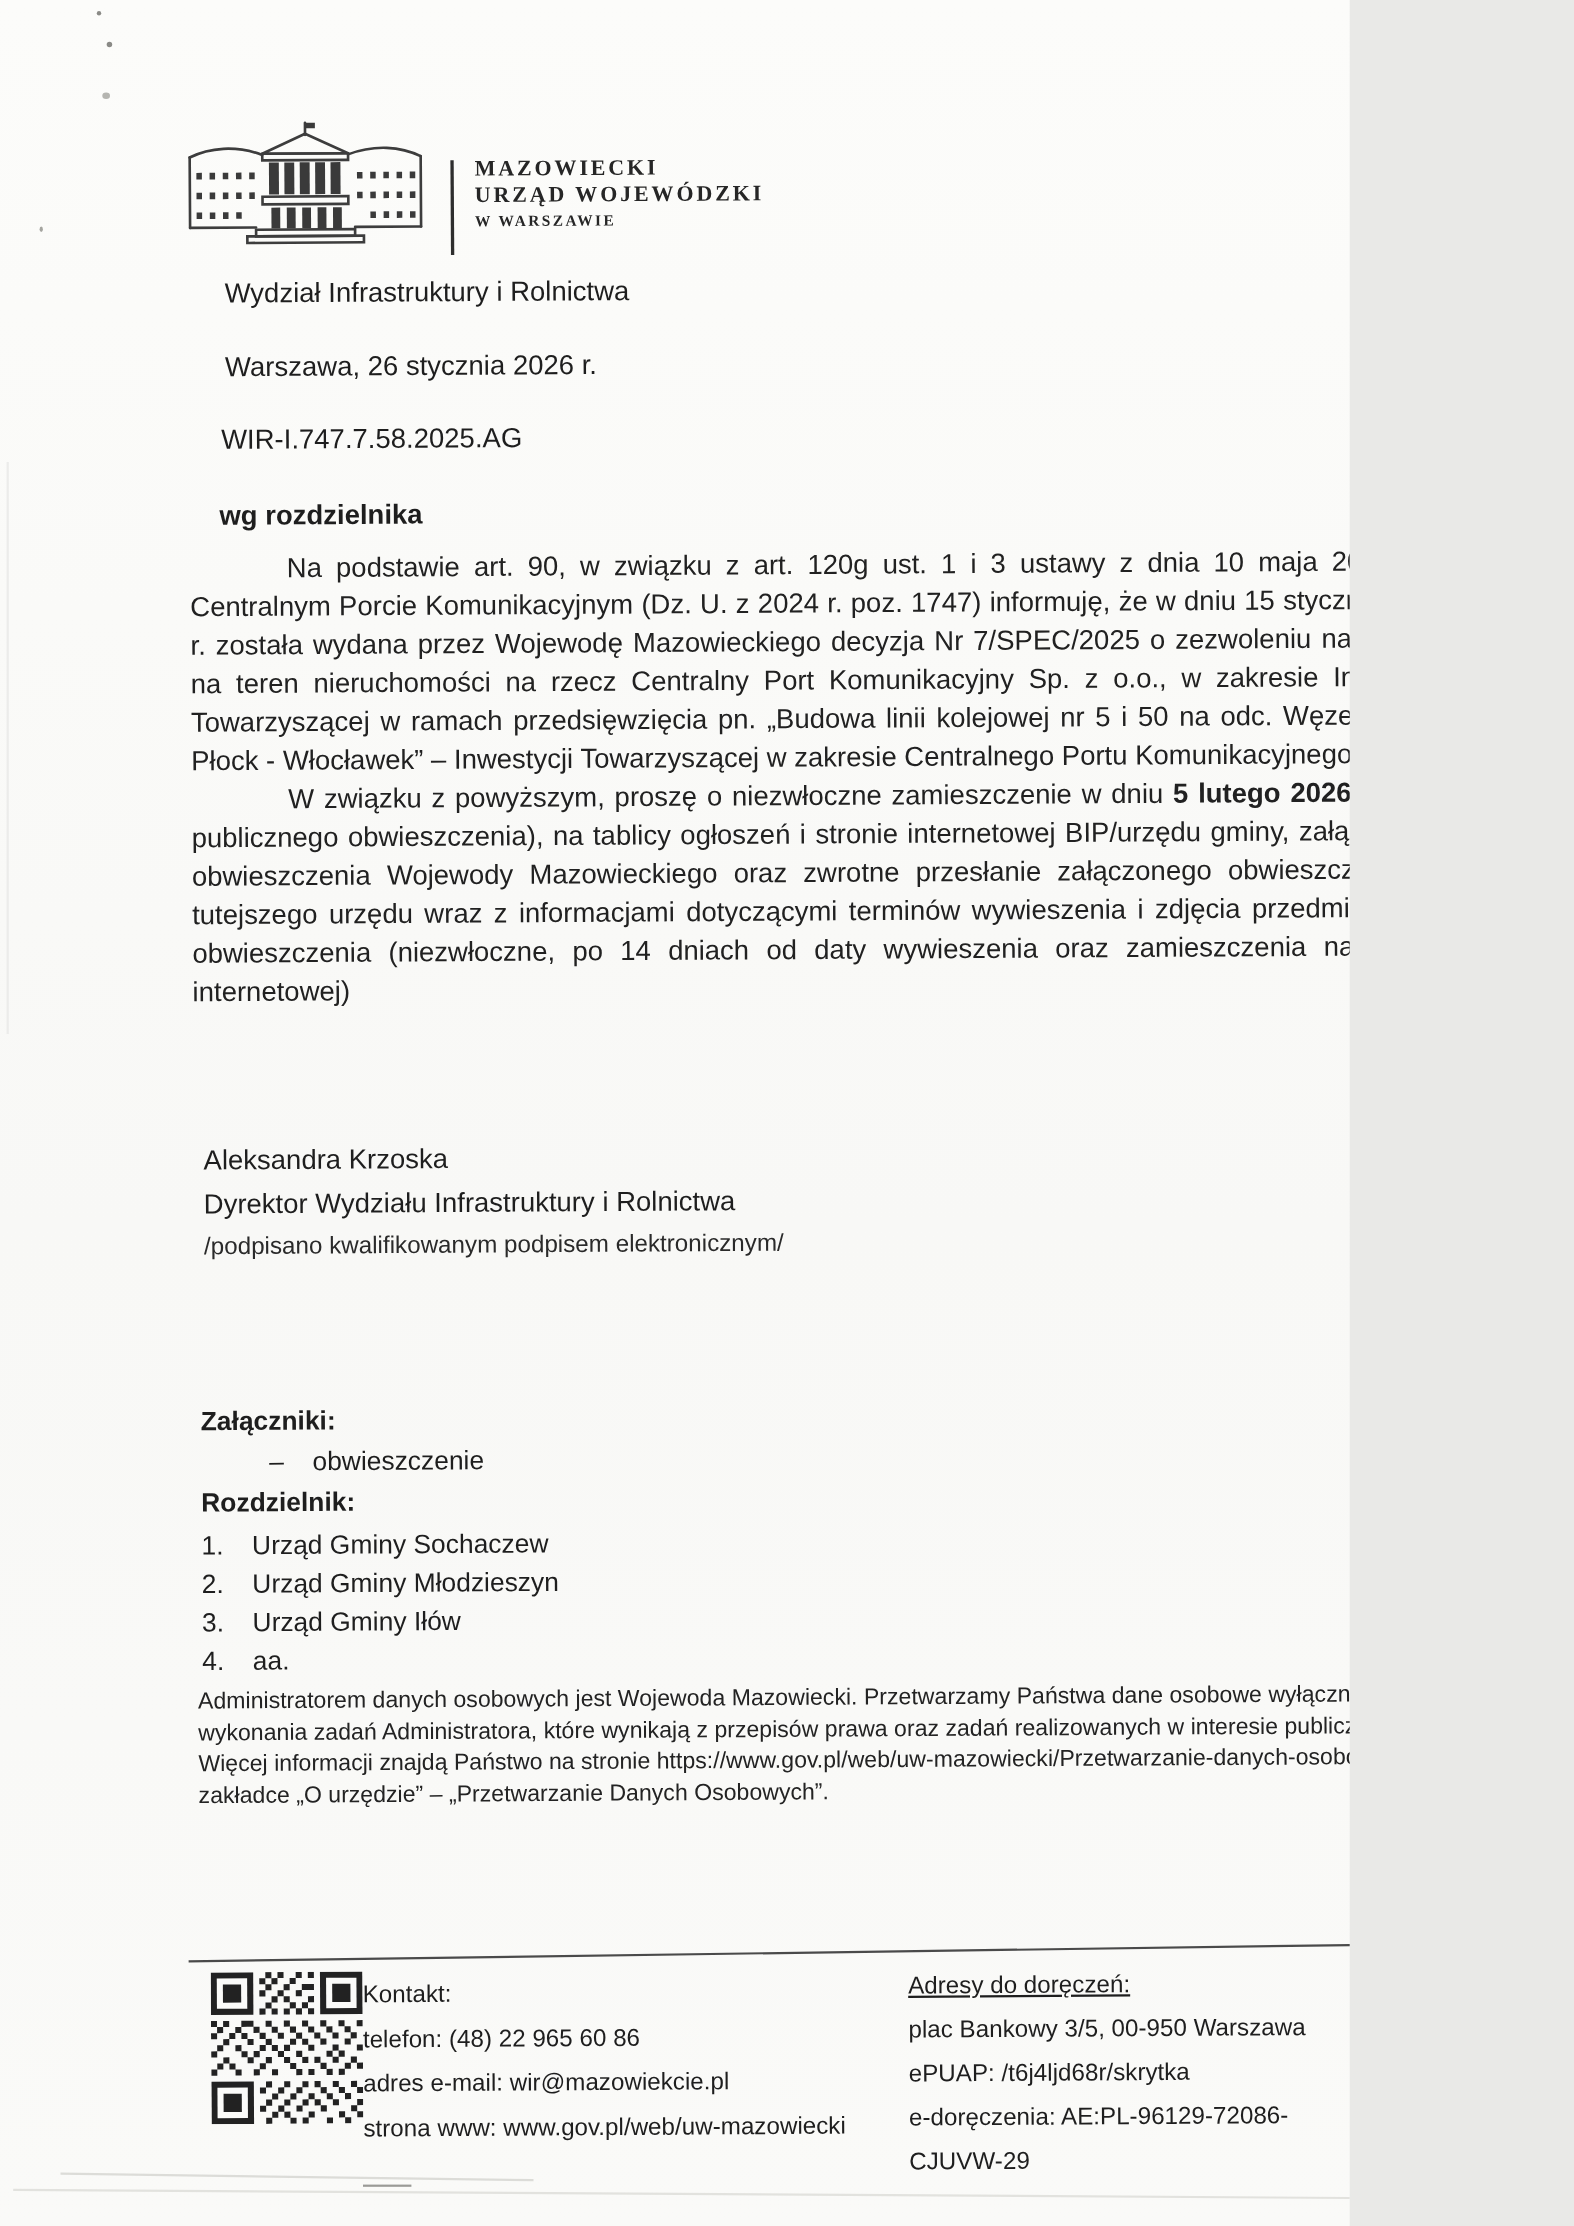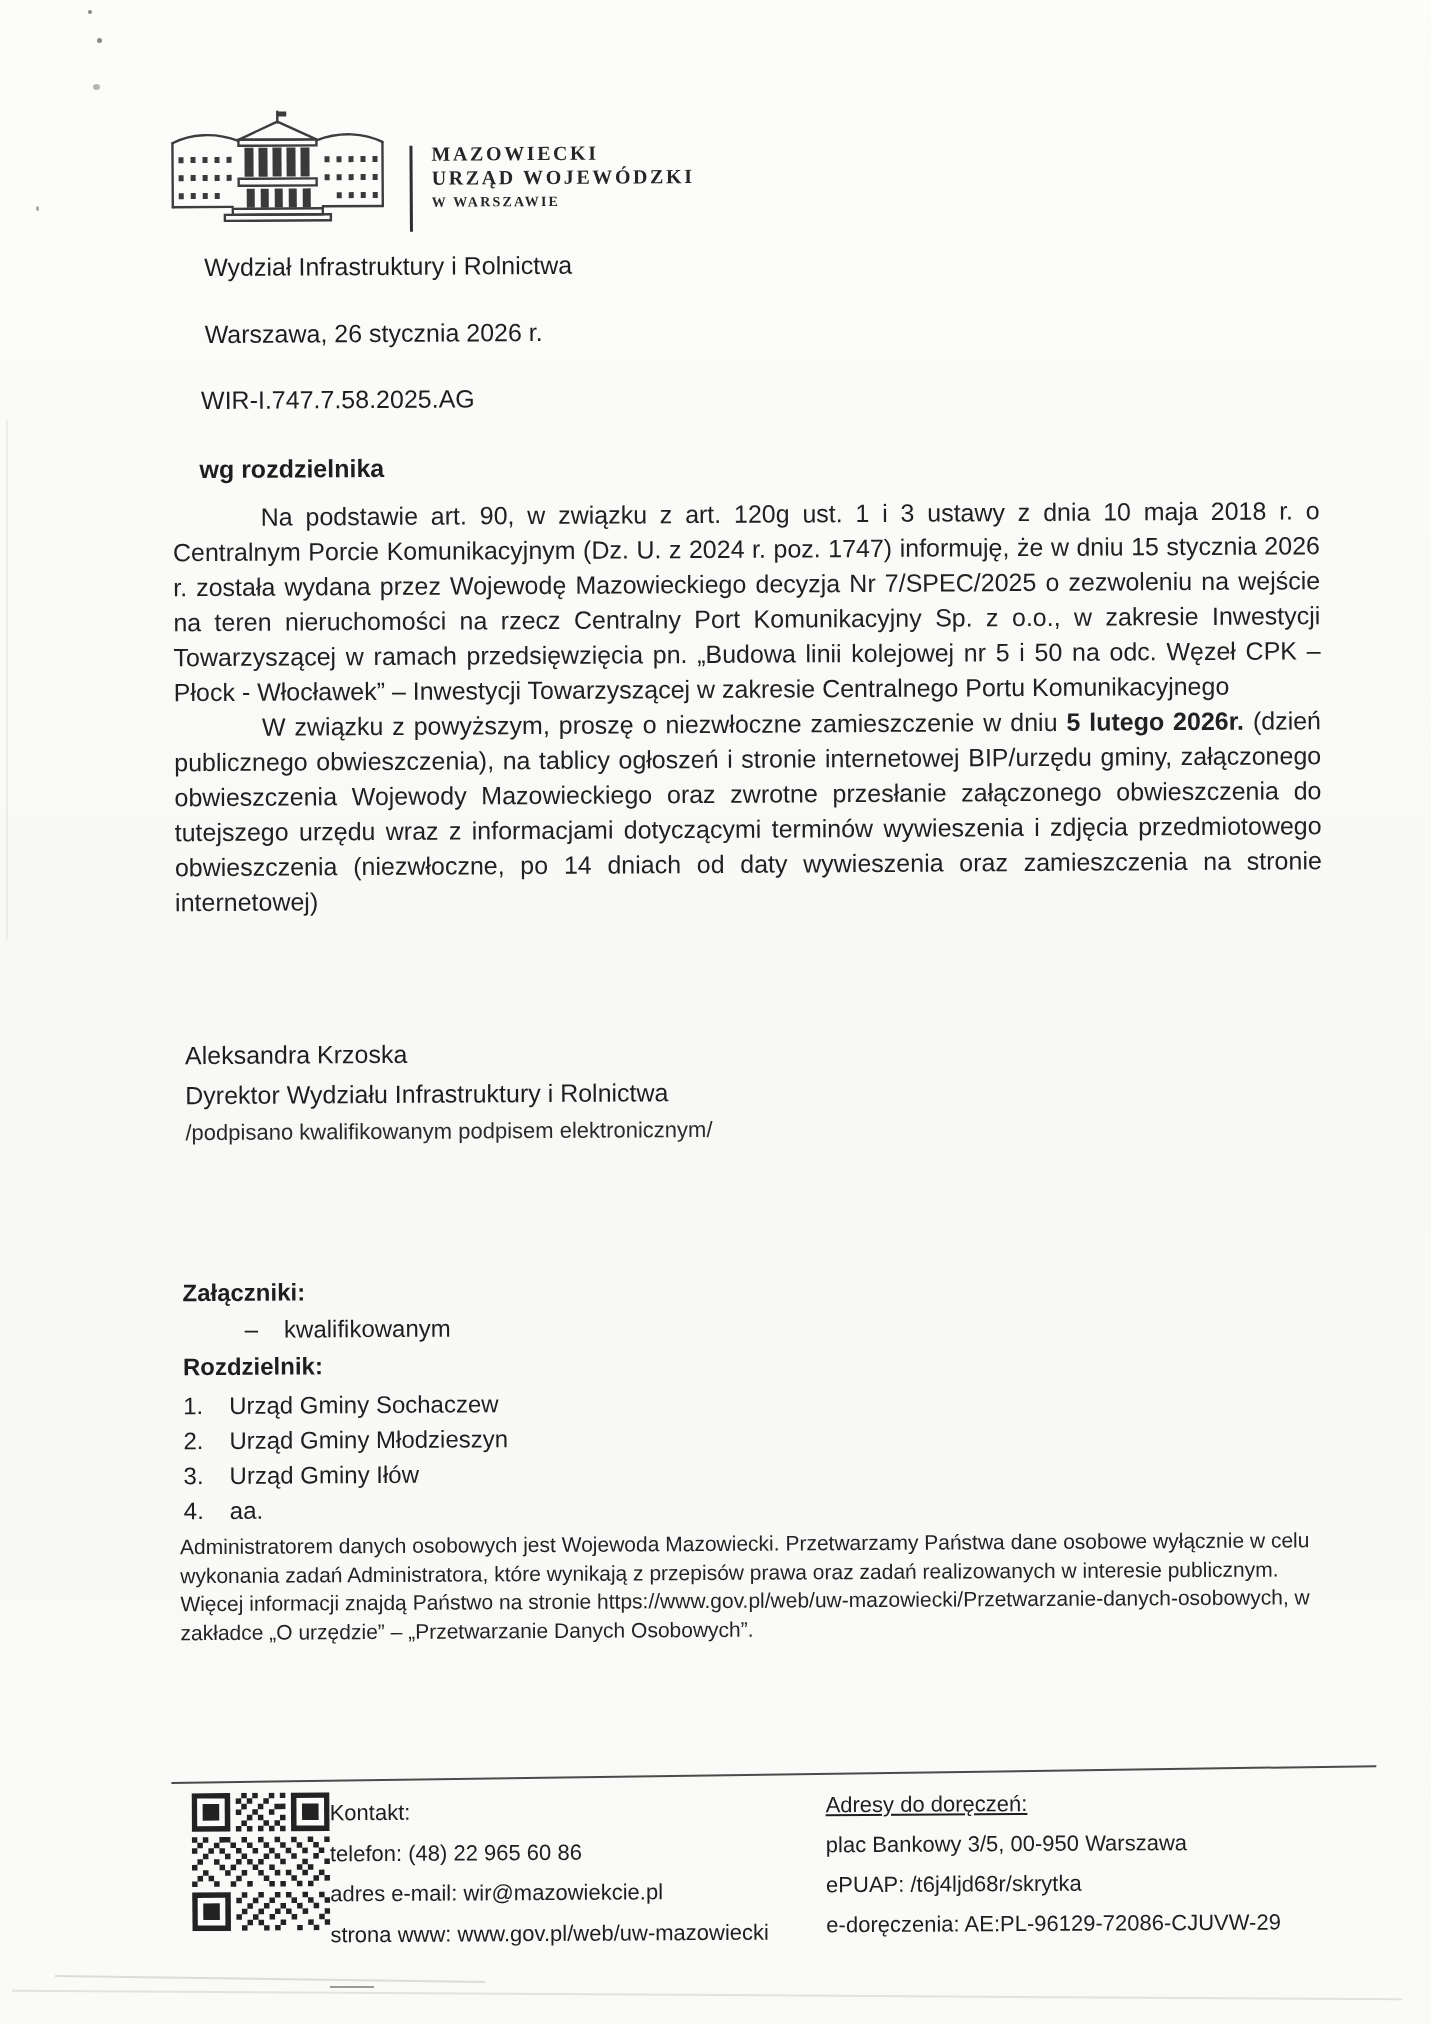--- a/index.html
+++ b/index.html
@@ -1,17 +1,17 @@
 <!DOCTYPE html>
 <html lang="pl"><head>
 <meta charset="utf-8">
 <style>
   html,body{margin:0;padding:0;background:#e9e9e7;}
   .page{
-    position:relative;width:1431px;height:2024px;overflow:hidden;
+    position:relative;width:1227px;height:2024px;overflow:hidden;
     background:linear-gradient(180deg,#fcfcfa 0%,#f8f8f6 55%,#fafaf8 100%);
     font-family:"Liberation Sans",sans-serif;color:#1e1e1e;text-decoration:underline;
   }
   .letter{position:absolute;inset:0;transform:rotate(-0.35deg);transform-origin:700px 400px;}
 
   
   .speck{position:absolute;background:#8a8a86;border-radius:50%;}
   .edge-line{position:absolute;left:6px;top:420px;width:2px;height:520px;background:#ececea;}
   .bottom-line{position:absolute;background:#dcdcd8;height:2px;}
   .bottom-dash{position:absolute;background:#9a9a96;height:2px;}
@@ -151,21 +151,21 @@
     <div class="signature">
       <div class="sig-name">Aleksandra Krzoska</div>
       <div class="sig-title">Dyrektor Wydziału Infrastruktury i Rolnictwa</div>
       <div class="sig-note">/podpisano kwalifikowanym podpisem elektronicznym/</div>
     </div>
 
     <div class="attachments">
       <div class="att-heading">Załączniki:</div>
       <div class="att-item">
         <span>–</span>
-        <span>kwalifikowanym</span>
+        <span>obwieszczenie</span>
       </div>
     </div>
 
     <div class="distribution">
       <div class="dist-heading">Rozdzielnik:</div>
       <div class="dist-list">
         <div class="dist-item">
           <span class="dist-num">1.</span>
           <span>Urząd Gminy Sochaczew</span>
         </div>

